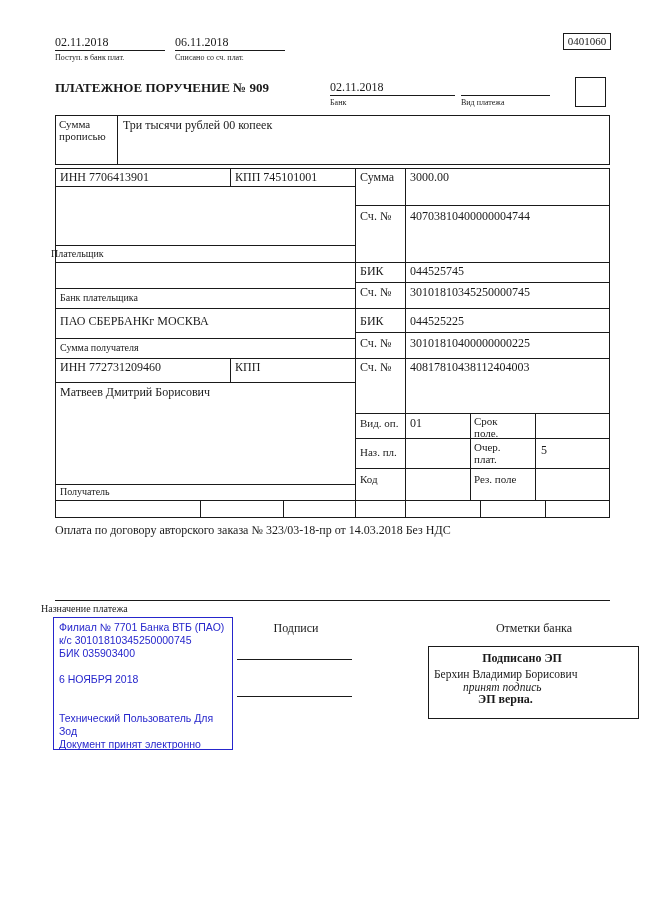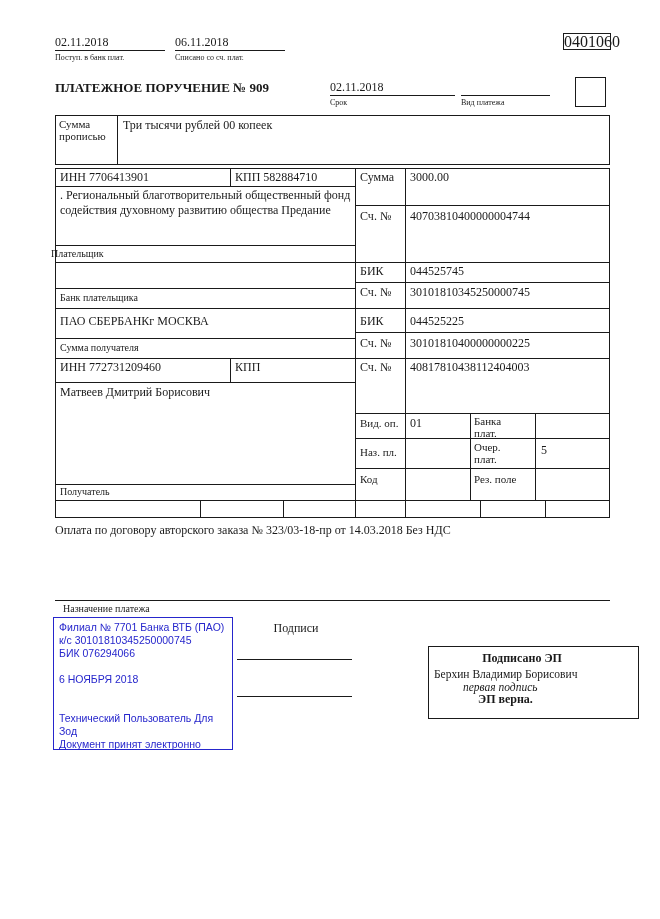--- a/index.html
+++ b/index.html
@@ -27,26 +27,26 @@
 <div class="page">
 
   <div class="t" style="left:55px;top:35px">02.11.2018</div>
   <div class="hl" style="left:55px;top:50px;width:110px"></div>
   <div class="cap" style="left:55px;top:53px">Поступ. в банк плат.</div>
 
   <div class="t" style="left:175px;top:35px">06.11.2018</div>
   <div class="hl" style="left:175px;top:50px;width:110px"></div>
   <div class="cap" style="left:175px;top:53px">Списано со сч. плат.</div>
 
-  <div class="box center" style="left:563px;top:33px;width:48px;height:17px;font-size:16px;line-height:15px">0401060</div>
+  <div class="box center" style="left:563px;top:33px;width:48px;height:17px;font-size:11px;line-height:15px">0401060</div>
 
   <div class="t13b" style="left:55px;top:80px">ПЛАТЕЖНОЕ ПОРУЧЕНИЕ № 909</div>
   <div class="t" style="left:330px;top:80px">02.11.2018</div>
   <div class="hl" style="left:330px;top:95px;width:125px"></div>
-  <div class="cap" style="left:330px;top:98px">Срок</div>
+  <div class="cap" style="left:330px;top:98px">Банк</div>
   <div class="hl" style="left:461px;top:95px;width:89px"></div>
   <div class="cap" style="left:461px;top:98px">Вид платежа</div>
   <div class="box" style="left:575px;top:77px;width:31px;height:30px"></div>
 
   <div class="box" style="left:55px;top:115px;width:555px;height:50px"></div>
   <div class="vl" style="left:117px;top:115px;height:50px"></div>
   <div class="sm wrap" style="left:59px;top:118px;width:55px">Сумма прописью</div>
   <div class="t" style="left:123px;top:118px">Три тысячи рублей 00 копеек</div>
 
   <div class="box" style="left:55px;top:168px;width:555px;height:350px"></div>
@@ -75,25 +75,24 @@
   <div class="hl" style="left:55px;top:338px;width:300px"></div>
   <div class="hl" style="left:55px;top:358px;width:555px"></div>
   <div class="hl" style="left:55px;top:382px;width:300px"></div>
   <div class="hl" style="left:355px;top:413px;width:255px"></div>
   <div class="hl" style="left:355px;top:438px;width:255px"></div>
   <div class="hl" style="left:355px;top:468px;width:255px"></div>
   <div class="hl" style="left:55px;top:484px;width:300px"></div>
   <div class="hl" style="left:55px;top:500px;width:555px"></div>
 
   <div class="t" style="left:60px;top:170px">ИНН 7706413901</div>
-  <div class="t" style="left:235px;top:170px">КПП 582884710</div>
+  <div class="t" style="left:235px;top:170px">КПП 745101001</div>
   <div class="t" style="left:360px;top:170px">Сумма</div>
   <div class="t" style="left:410px;top:170px">3000.00</div>
 
-  <div class="t wrap" style="left:60px;top:188px;width:292px;line-height:15px">. Региональный благотворительный общественный фонд содействия духовному развитию общества Предание</div>
   <div class="t" style="left:360px;top:209px">Сч. №</div>
   <div class="t" style="left:410px;top:209px">40703810400000004744</div>
   <div class="lbl" style="left:51px;top:248px">Плательщик</div>
 
   <div class="t" style="left:360px;top:264px">БИК</div>
   <div class="t" style="left:410px;top:264px">044525745</div>
   <div class="t" style="left:360px;top:285px">Сч. №</div>
   <div class="t" style="left:410px;top:285px">30101810345250000745</div>
   <div class="lbl" style="left:60px;top:292px">Банк плательщика</div>
 
@@ -106,47 +105,48 @@
 
   <div class="t" style="left:60px;top:360px">ИНН 772731209460</div>
   <div class="t" style="left:235px;top:360px">КПП</div>
   <div class="t" style="left:360px;top:360px">Сч. №</div>
   <div class="t" style="left:410px;top:360px">40817810438112404003</div>
   <div class="t" style="left:60px;top:385px">Матвеев Дмитрий Борисович</div>
   <div class="lbl" style="left:60px;top:486px">Получатель</div>
 
   <div class="sm" style="left:360px;top:417px">Вид. оп.</div>
   <div class="t" style="left:410px;top:416px">01</div>
-  <div class="sm wrap" style="left:474px;top:415px;width:42px">Банка плат.</div>
+  <div class="sm wrap" style="left:474px;top:415px;width:42px">Срок поле.</div>
   <div class="sm" style="left:360px;top:446px">Наз. пл.</div>
   <div class="sm wrap" style="left:474px;top:441px;width:42px">Очер. плат.</div>
   <div class="t" style="left:541px;top:443px">5</div>
   <div class="sm" style="left:360px;top:473px">Код</div>
   <div class="sm" style="left:474px;top:473px">Рез. поле</div>
 
   <div class="t" style="left:55px;top:523px">Оплата по договору авторского заказа № 323/03-18-пр от 14.03.2018 Без НДС</div>
   <div class="hl" style="left:55px;top:600px;width:555px"></div>
-  <div class="lbl" style="left:63px;top:603px">Назначение платежа</div>
+  <div class="lbl" style="left:41px;top:603px">Назначение платежа</div>
 
   <div class="bluebox" style="left:53px;top:617px;width:180px;height:133px">
     <div class="blueline">Филиал № 7701 Банка ВТБ (ПАО)</div>
     <div class="blueline">к/с 30101810345250000745</div>
-    <div class="blueline">БИК 076294066</div>
+    <div class="blueline">БИК 035903400</div>
     <div class="blueline"></div>
     <div class="blueline">6 НОЯБРЯ 2018</div>
     <div class="blueline"></div>
     <div class="blueline"></div>
     <div class="blueline">Технический Пользователь Для</div>
     <div class="blueline">Зод</div>
     <div class="blueline">Документ принят электронно</div>
   </div>
 
   <div class="t center" style="left:240px;top:621px;width:112px">Подписи</div>
   <div class="hl" style="left:237px;top:659px;width:115px"></div>
   <div class="hl" style="left:237px;top:696px;width:115px"></div>
 
+  <div class="t center" style="left:430px;top:621px;width:208px">Отметки банка</div>
   <div class="box" style="left:428px;top:646px;width:211px;height:73px"></div>
   <div class="t b center" style="left:428px;top:651px;width:188px">Подписано ЭП</div>
   <div class="sm" style="left:434px;top:668px;font-size:11.5px">Берхин Владимир Борисович</div>
-  <div class="sm it" style="left:463px;top:681px;font-size:11.5px">первая подпись</div>
+  <div class="sm it" style="left:463px;top:681px;font-size:11.5px">принят подпись</div>
   <div class="t b" style="left:478px;top:692px">ЭП верна.</div>
 
 </div>
 
 </body></html>

